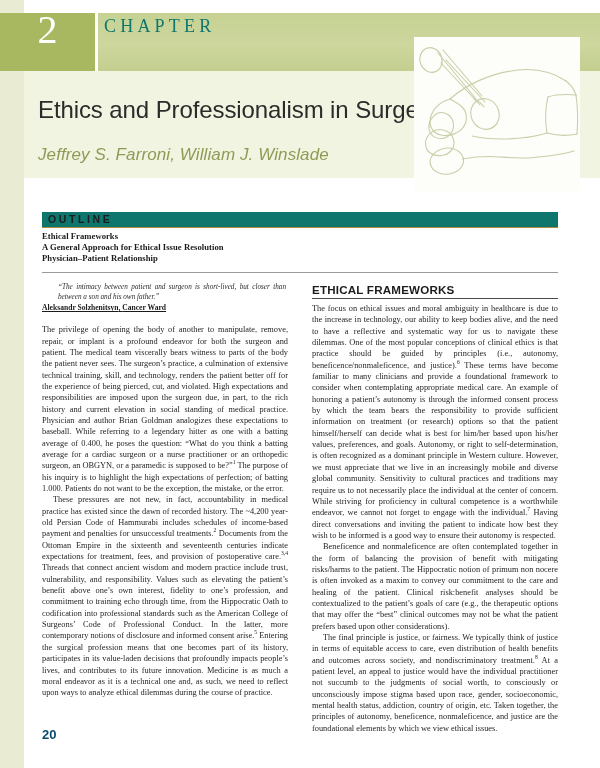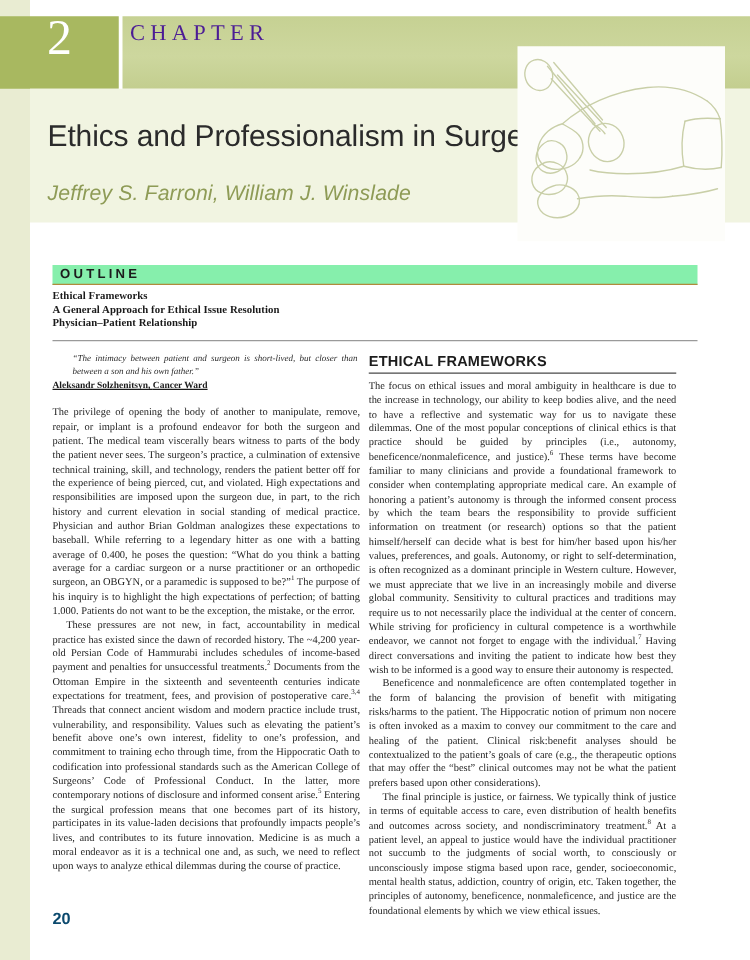--- a/index.html
+++ b/index.html
@@ -61,21 +61,21 @@
     color: #ffffff;
     line-height: 56px;
     font-weight: 400;
   }
   .chapter-word {
     position: absolute;
     left: 104px; top: 16px;
     font-family: "Liberation Serif", serif;
     font-size: 18px;
     letter-spacing: 4.2px;
-    color: #4c1d95;
+    color: #0f766e;
   }
 
   
   .title-panel {
     position: absolute;
     left: 24px; top: 71px;
     width: 576px; height: 107px;
     background: #f1f4e1;
   }
   .chapter-title {
@@ -107,21 +107,21 @@
   }
   .illus-panel svg { display: block; }
 
   
   .outline-wrap {
     position: absolute;
     left: 42px; top: 212px;
     width: 516px;
   }
   .outline-bar {
-    background: #86efac;
+    background: #0f766e;
     height: 16px;
     border-bottom: 1.6px solid #b08a3c;
     position: relative;
   }
   .outline-label {
     position: absolute;
     left: 6px; top: 1px;
     font-family: "Liberation Sans", sans-serif;
     font-size: 10.5px;
     font-weight: bold;
@@ -147,21 +147,21 @@
     height: 1px;
     background: #9a9a9a;
   }
 
   
   .body-cols {
     position: absolute;
     left: 42px; top: 283px;
     width: 516px;
     display: flex;
-    gap: 7px;
+    gap: 24px;
   }
   .col { width: 246px; }
 
   .epigraph {
     font-family: "Liberation Serif", serif;
     font-style: italic;
     font-size: 7.2px;
     line-height: 9.6px;
     color: #2a2a2a;
     padding-left: 16px;

